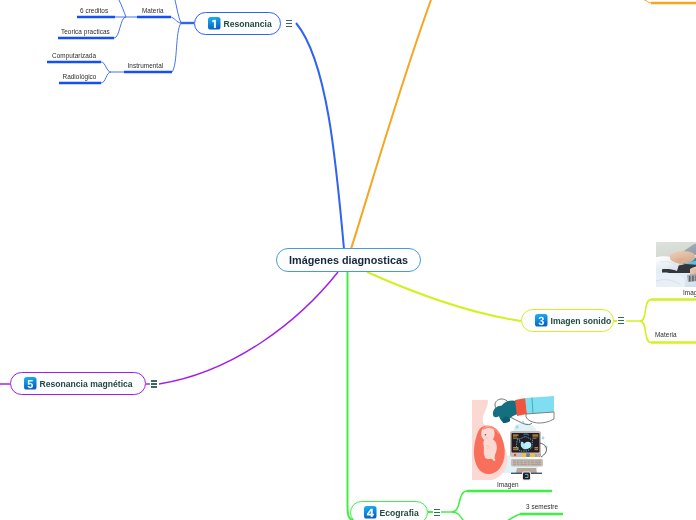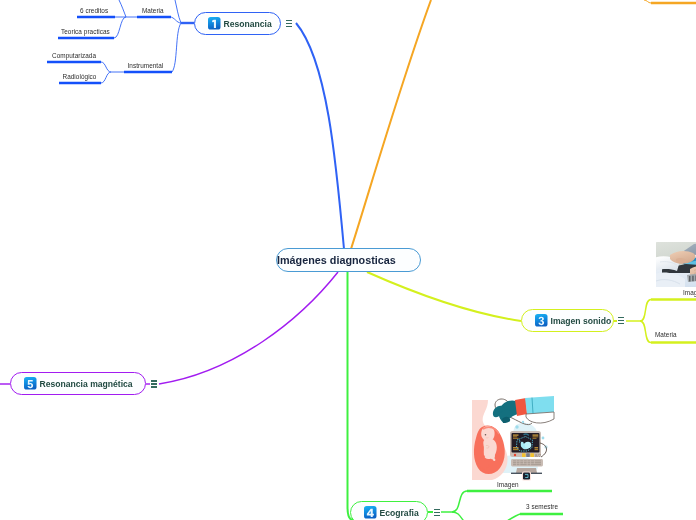--- a/index.html
+++ b/index.html
@@ -5,21 +5,21 @@
   html,body{margin:0;padding:0;}
   body{width:696px;height:520px;background:#ffffff;font-family:"Liberation Sans",sans-serif;overflow:hidden;position:relative;}
   #stage{position:absolute;left:0;top:0;width:696px;height:520px;overflow:hidden;background:#fff;}
   svg.links{position:absolute;left:0;top:0;width:696px;height:520px;}
   .node{position:absolute;display:flex;align-items:center;box-sizing:border-box;background:#fdfeff;border-radius:13px;white-space:nowrap;padding:0 13px;}
   .node .lbl{font-weight:bold;color:#234b43;font-size:8.6px;letter-spacing:0px;}
   .kc{display:inline-block;width:12.5px;height:12.5px;margin-right:3px;flex:0 0 auto;}
   .hamb{position:absolute;width:6.4px;height:7.4px;display:flex;flex-direction:column;justify-content:space-between;}
   .hamb i{display:block;height:1.25px;background:#346b5e;}
   .leaf{position:absolute;white-space:nowrap;color:#2d2d2d;font-size:6.4px;letter-spacing:0.05px;}
-  .center-node{position:absolute;box-sizing:border-box;background:#fcfeff;border:1.3px solid #4a9bd4;border-radius:13px;display:flex;align-items:center;}
+  .center-node{position:absolute;box-sizing:border-box;background:#fcfeff;border:1.3px solid #4a9bd4;border-radius:13px;display:flex;align-items:center;justify-content:center;}
   .center-node span{font-weight:bold;color:#17253f;font-size:10.8px;letter-spacing:0px;position:relative;top:-0.5px;}
   .imgbox{position:absolute;overflow:hidden;}
 </style>
 </head>
 <body>
 
 <div id="stage">
 <svg class="links" viewBox="0 0 696 520">
   <path d="M 344,249 C 336,160 327,60 296,23" fill="none" stroke="#2f62f5" stroke-width="2.0" stroke-linecap="butt"></path>
   <path d="M 194,23 L 181,23" fill="none" stroke="#2f62f5" stroke-width="2.4" stroke-linecap="butt"></path>

